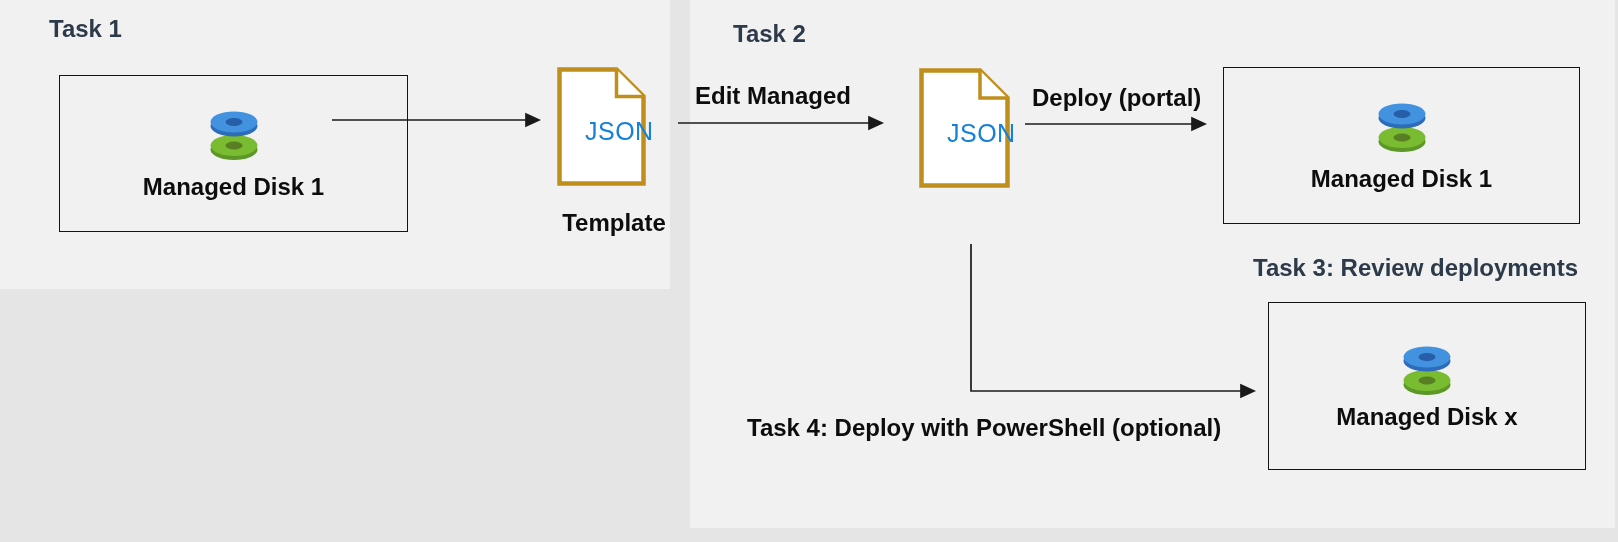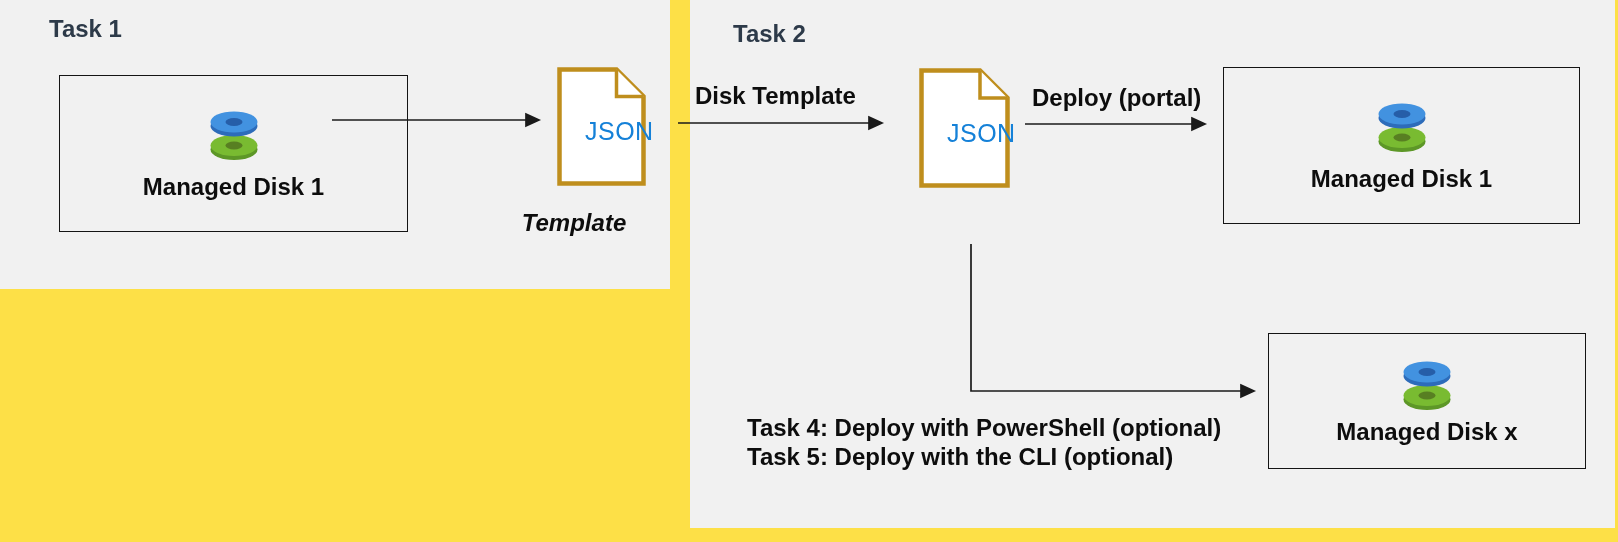--- a/index.html
+++ b/index.html
@@ -1,18 +1,18 @@
 <!DOCTYPE html>
 <html><head>
 <meta charset="utf-8">
 <style>
   html,body{margin:0;padding:0;background:#ffffff;}
   .canvas{
     position:relative;width:1618px;height:542px;overflow:hidden;
-    font-family:"Liberation Sans",sans-serif;background:#fde047;
+    font-family:"Liberation Sans",sans-serif;background:#e5e5e5;
   }
   .panel{position:absolute;background:#f1f1f1;}
   .panel-left{left:0;top:0;width:670px;height:289px;}
   .panel-right{left:690px;top:0;width:925px;height:528px;}
   .heading{
     position:absolute;font-size:24px;font-weight:700;color:#2d3a49;
     white-space:nowrap;line-height:1.1;
   }
   .label{
     position:absolute;font-size:24px;font-weight:700;color:#0d0d0d;
@@ -67,53 +67,53 @@
     <div class="box-label">Managed Disk 1</div>
   </div>
 
   <div class="json-icon" style="left:557px;top:67px;width:89px;height:119px;">
     <svg viewBox="0 0 89 119">
       <path d="M2.5,2.5 H59.5 L86.5,29.5 V116.5 H2.5 Z" fill="#ffffff" stroke="#bf8e1d" stroke-width="4.5"></path>
       <path d="M59.5,2.5 V29.5 H86.5" fill="#ffffff" stroke="#bf8e1d" stroke-width="3.5"></path>
     </svg>
     <div class="json-text">JSON</div>
   </div>
-  <div class="label file-label" style="left:494px;top:210px;width:160px;font-style:italic;">Template</div>
+  <div class="label file-label" style="left:534px;top:210px;width:160px;">Template</div>
 
   <div class="heading" style="left:733px;top:21px;">Task 2</div>
 
-  <div class="label" style="left:695px;top:83px;">Disk Template</div>
+  <div class="label" style="left:695px;top:83px;">Edit Managed</div>
 
   <div class="json-icon" style="left:919px;top:68px;width:91px;height:120px;">
     <svg viewBox="0 0 91 120">
       <path d="M2.5,2.5 H61 L88.5,30 V117.5 H2.5 Z" fill="#ffffff" stroke="#bf8e1d" stroke-width="4.5"></path>
       <path d="M61,2.5 V30 H88.5" fill="#ffffff" stroke="#bf8e1d" stroke-width="3.5"></path>
     </svg>
     <div class="json-text">JSON</div>
   </div>
 
   <div class="label" style="left:1032px;top:85px;text-align:center;">Deploy (portal)</div>
 
   <div class="disk-box" style="left:1211px;top:67px;width:357px;height:157px;">
     <svg class="disk-svg" viewBox="0 0 52 54">
       <use href="#disk-glyph"></use>
     </svg>
     <div class="box-label">Managed Disk 1</div>
   </div>
 
+  <div class="heading" style="left:1253px;top:255px;">Task 3: Review deployments</div>
 
-  <div class="disk-box" style="left:1256px;top:333px;width:318px;height:136px;gap:8px;">
+  <div class="disk-box" style="left:1256px;top:302px;width:318px;height:168px;gap:8px;">
     <svg class="disk-svg" viewBox="0 0 52 54">
       <use href="#disk-glyph"></use>
     </svg>
     <div class="box-label">Managed Disk x</div>
   </div>
 
   <div class="label multiline" style="left:747px;top:413px;">Task 4: Deploy with PowerShell (optional)</div>
-  <div class="label multiline" style="left:747px;top:442px;">Task 5: Deploy with the CLI (optional)</div>
 
   <svg class="arrow-layer" viewBox="0 0 1618 542">
     <g stroke="#1a1a1a" stroke-width="1.7" fill="#1a1a1a">
 
       <g>
         <line x1="332" y1="120" x2="526" y2="120"></line>
         <polygon points="526,114 539,120 526,126"></polygon>
       </g>
 
       <g>

